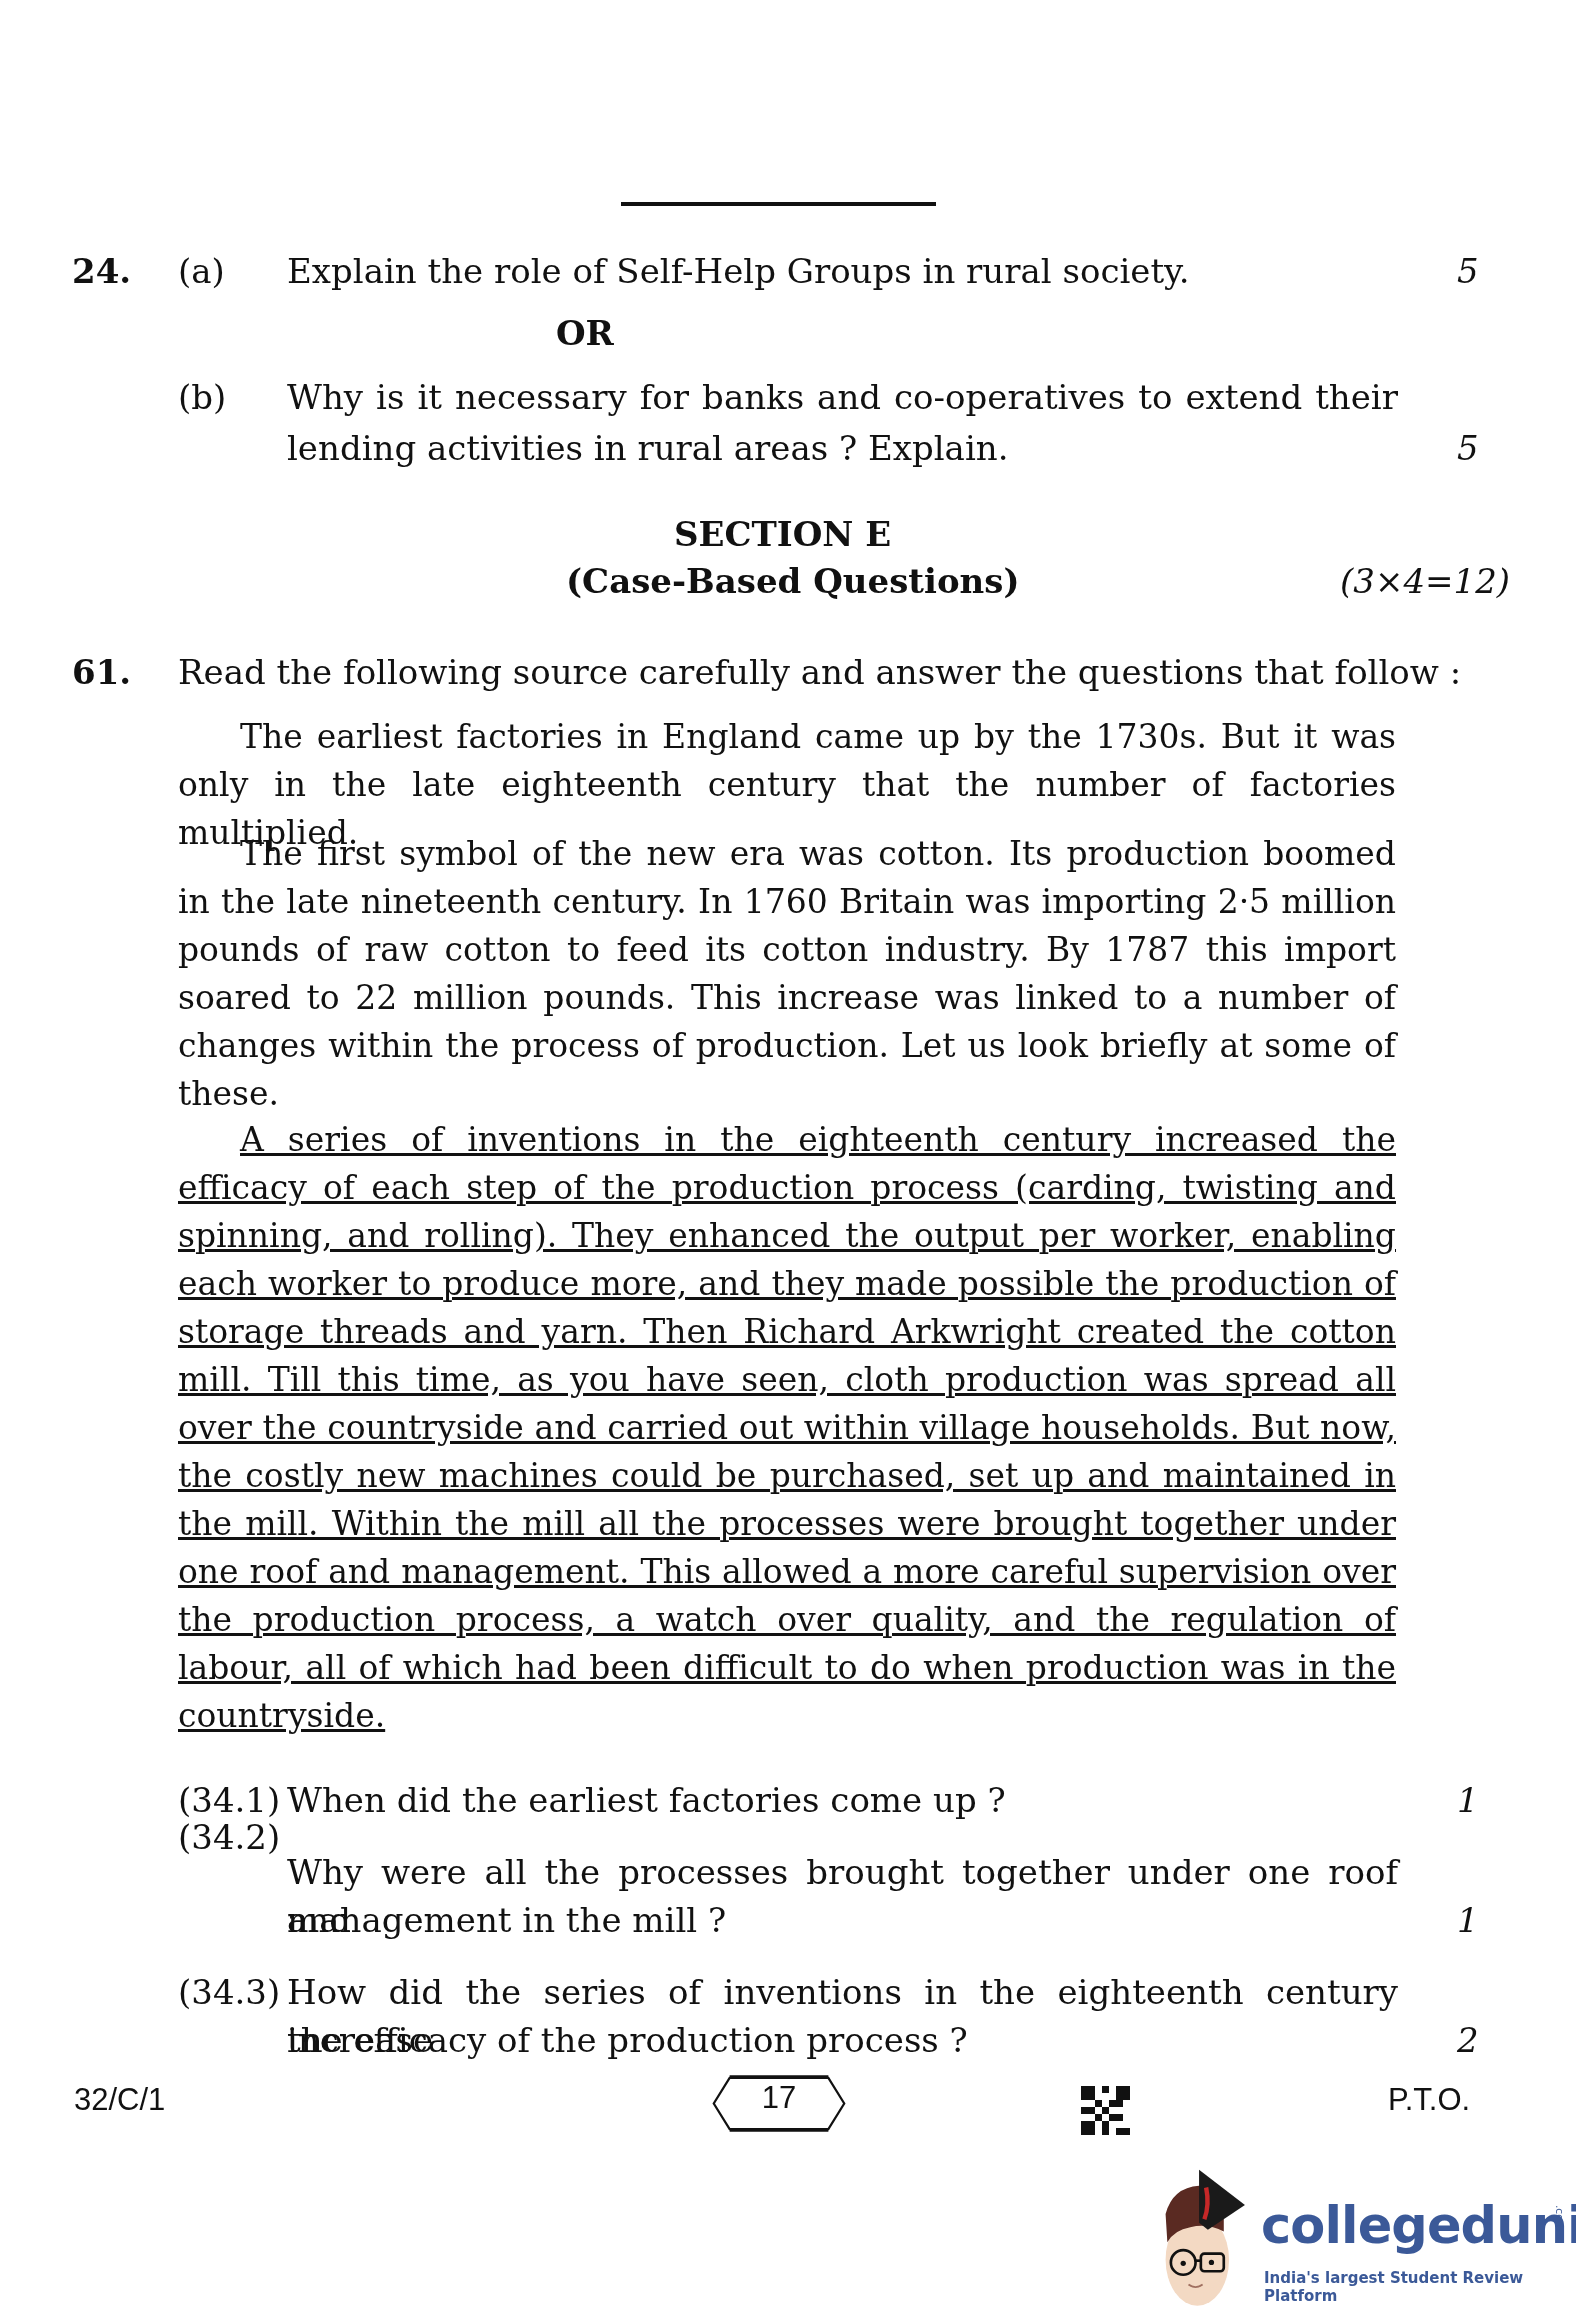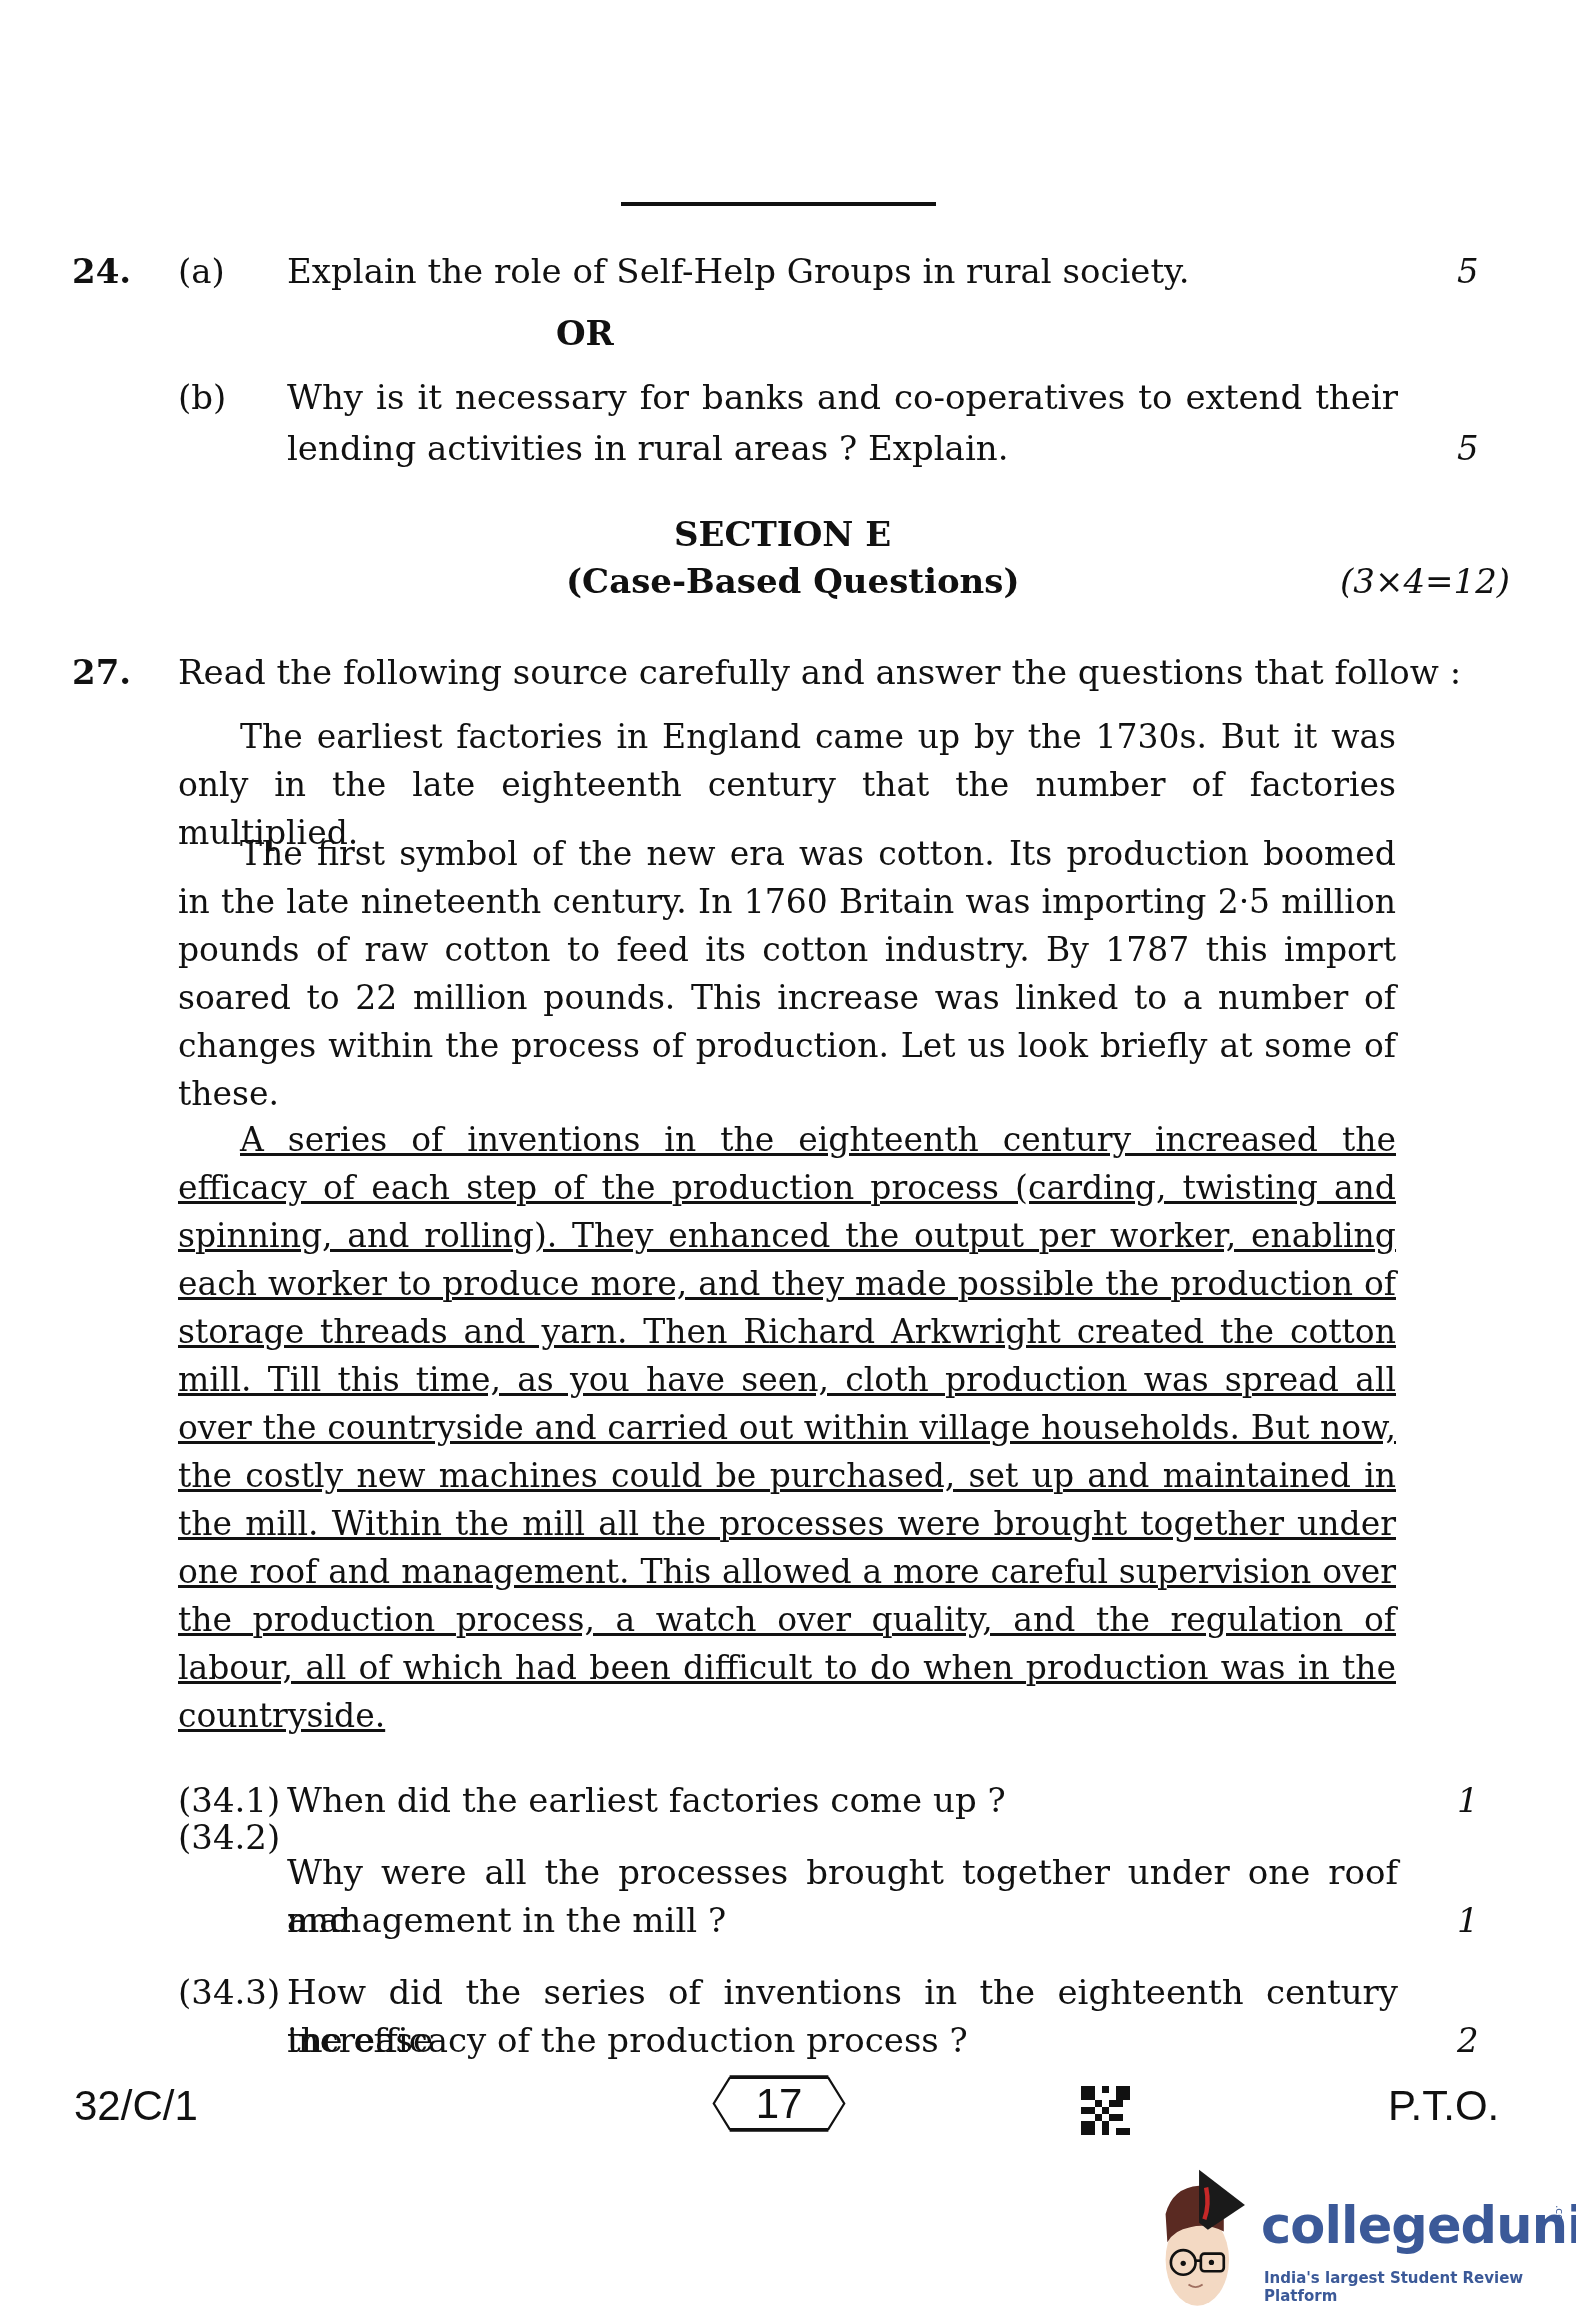--- a/index.html
+++ b/index.html
@@ -7,21 +7,21 @@
          font-family:"DejaVu Serif","Liberation Serif",serif; color:#111; }
   .abs { position:absolute; }
   .txt { font-size:34px; line-height:48px; letter-spacing:0px; }
   .bold { font-weight:bold; }
   .ital { font-style:italic; }
   .topline { left:621px; top:202px; width:315px; height:4.4px; background:#111; }
   .qnum { font-weight:bold; }
   .para { left:178px; width:1218px; text-align:justify; font-size:33px; line-height:48px; }
   .para .indent { display:inline-block; width:62px; }
   .marks { font-style:italic; }
-  .footer { font-family:"Liberation Sans","DejaVu Sans",sans-serif; font-size:42px; }
+  .footer { font-family:"Liberation Sans","DejaVu Sans",sans-serif; font-size:31px; }
   .hex { left:712px; top:2075px; width:134px; height:74px; }
   .qr { left:1081px; top:2086px; width:49px; height:49px; }
   .logo-text { font-family:"DejaVu Sans","Liberation Sans",sans-serif; color:#3b5998; }
 </style>
 </head>
 <body>
 
 <div class="abs topline"></div>
 
 <div class="abs txt qnum" style="left:72px; top:247px;">24.</div>
@@ -36,21 +36,21 @@
 <div class="abs txt" style="left:287px; top:424px;">lending activities in rural areas ? Explain.</div>
 <div class="abs txt marks" style="left:1457px; top:424px;">5</div>
 
 <div class="abs txt bold" style="left:0; width:1577px; top:510px; text-align:center; padding-left:0px;">
   <span style="position:relative; left:-788px; display:inline-block; width:1577px; text-align:center;"></span>
 </div>
 <div class="abs txt bold" style="left:674px; top:510px;">SECTION E</div>
 <div class="abs txt bold" style="left:566px; top:557px;">(Case-Based Questions)</div>
 <div class="abs txt ital" style="left:1340px; top:557px;">(3×4=12)</div>
 
-<div class="abs txt qnum" style="left:72px; top:648px;">27.</div>
+<div class="abs txt qnum" style="left:72px; top:648px;">61.</div>
 <div class="abs txt" style="left:178px; top:648px;">Read the following source carefully and answer the questions that follow :</div>
 
 <div class="abs para" style="top:713px;">
   <span class="indent"></span><span>The earliest factories in England came up by the 1730s. But it was only in the late eighteenth century that the number of factories multiplied.</span>
 </div>
 <div class="abs para" style="top:830px;">
   <span class="indent"></span><span>The first symbol of the new era was cotton. Its production boomed in the late nineteenth century. In 1760 Britain was importing 2·5 million pounds of raw cotton to feed its cotton industry. By 1787 this import soared to 22 million pounds. This increase was linked to a number of changes within the process of production. Let us look briefly at some of these.</span>
 </div>
 <div class="abs para" style="top:1116px;text-decoration:underline;">
   <span class="indent"></span><span>A series of inventions in the eighteenth century increased the efficacy of each step of the production process (carding, twisting and spinning, and rolling). They enhanced the output per worker, enabling each worker to produce more, and they made possible the production of storage threads and yarn. Then Richard Arkwright created the cotton mill. Till this time, as you have seen, cloth production was spread all over the countryside and carried out within village households. But now, the costly new machines could be purchased, set up and maintained in the mill. Within the mill all the processes were brought together under one roof and management. This allowed a more careful supervision over the production process, a watch over quality, and the regulation of labour, all of which had been difficult to do when production was in the countryside.</span>

